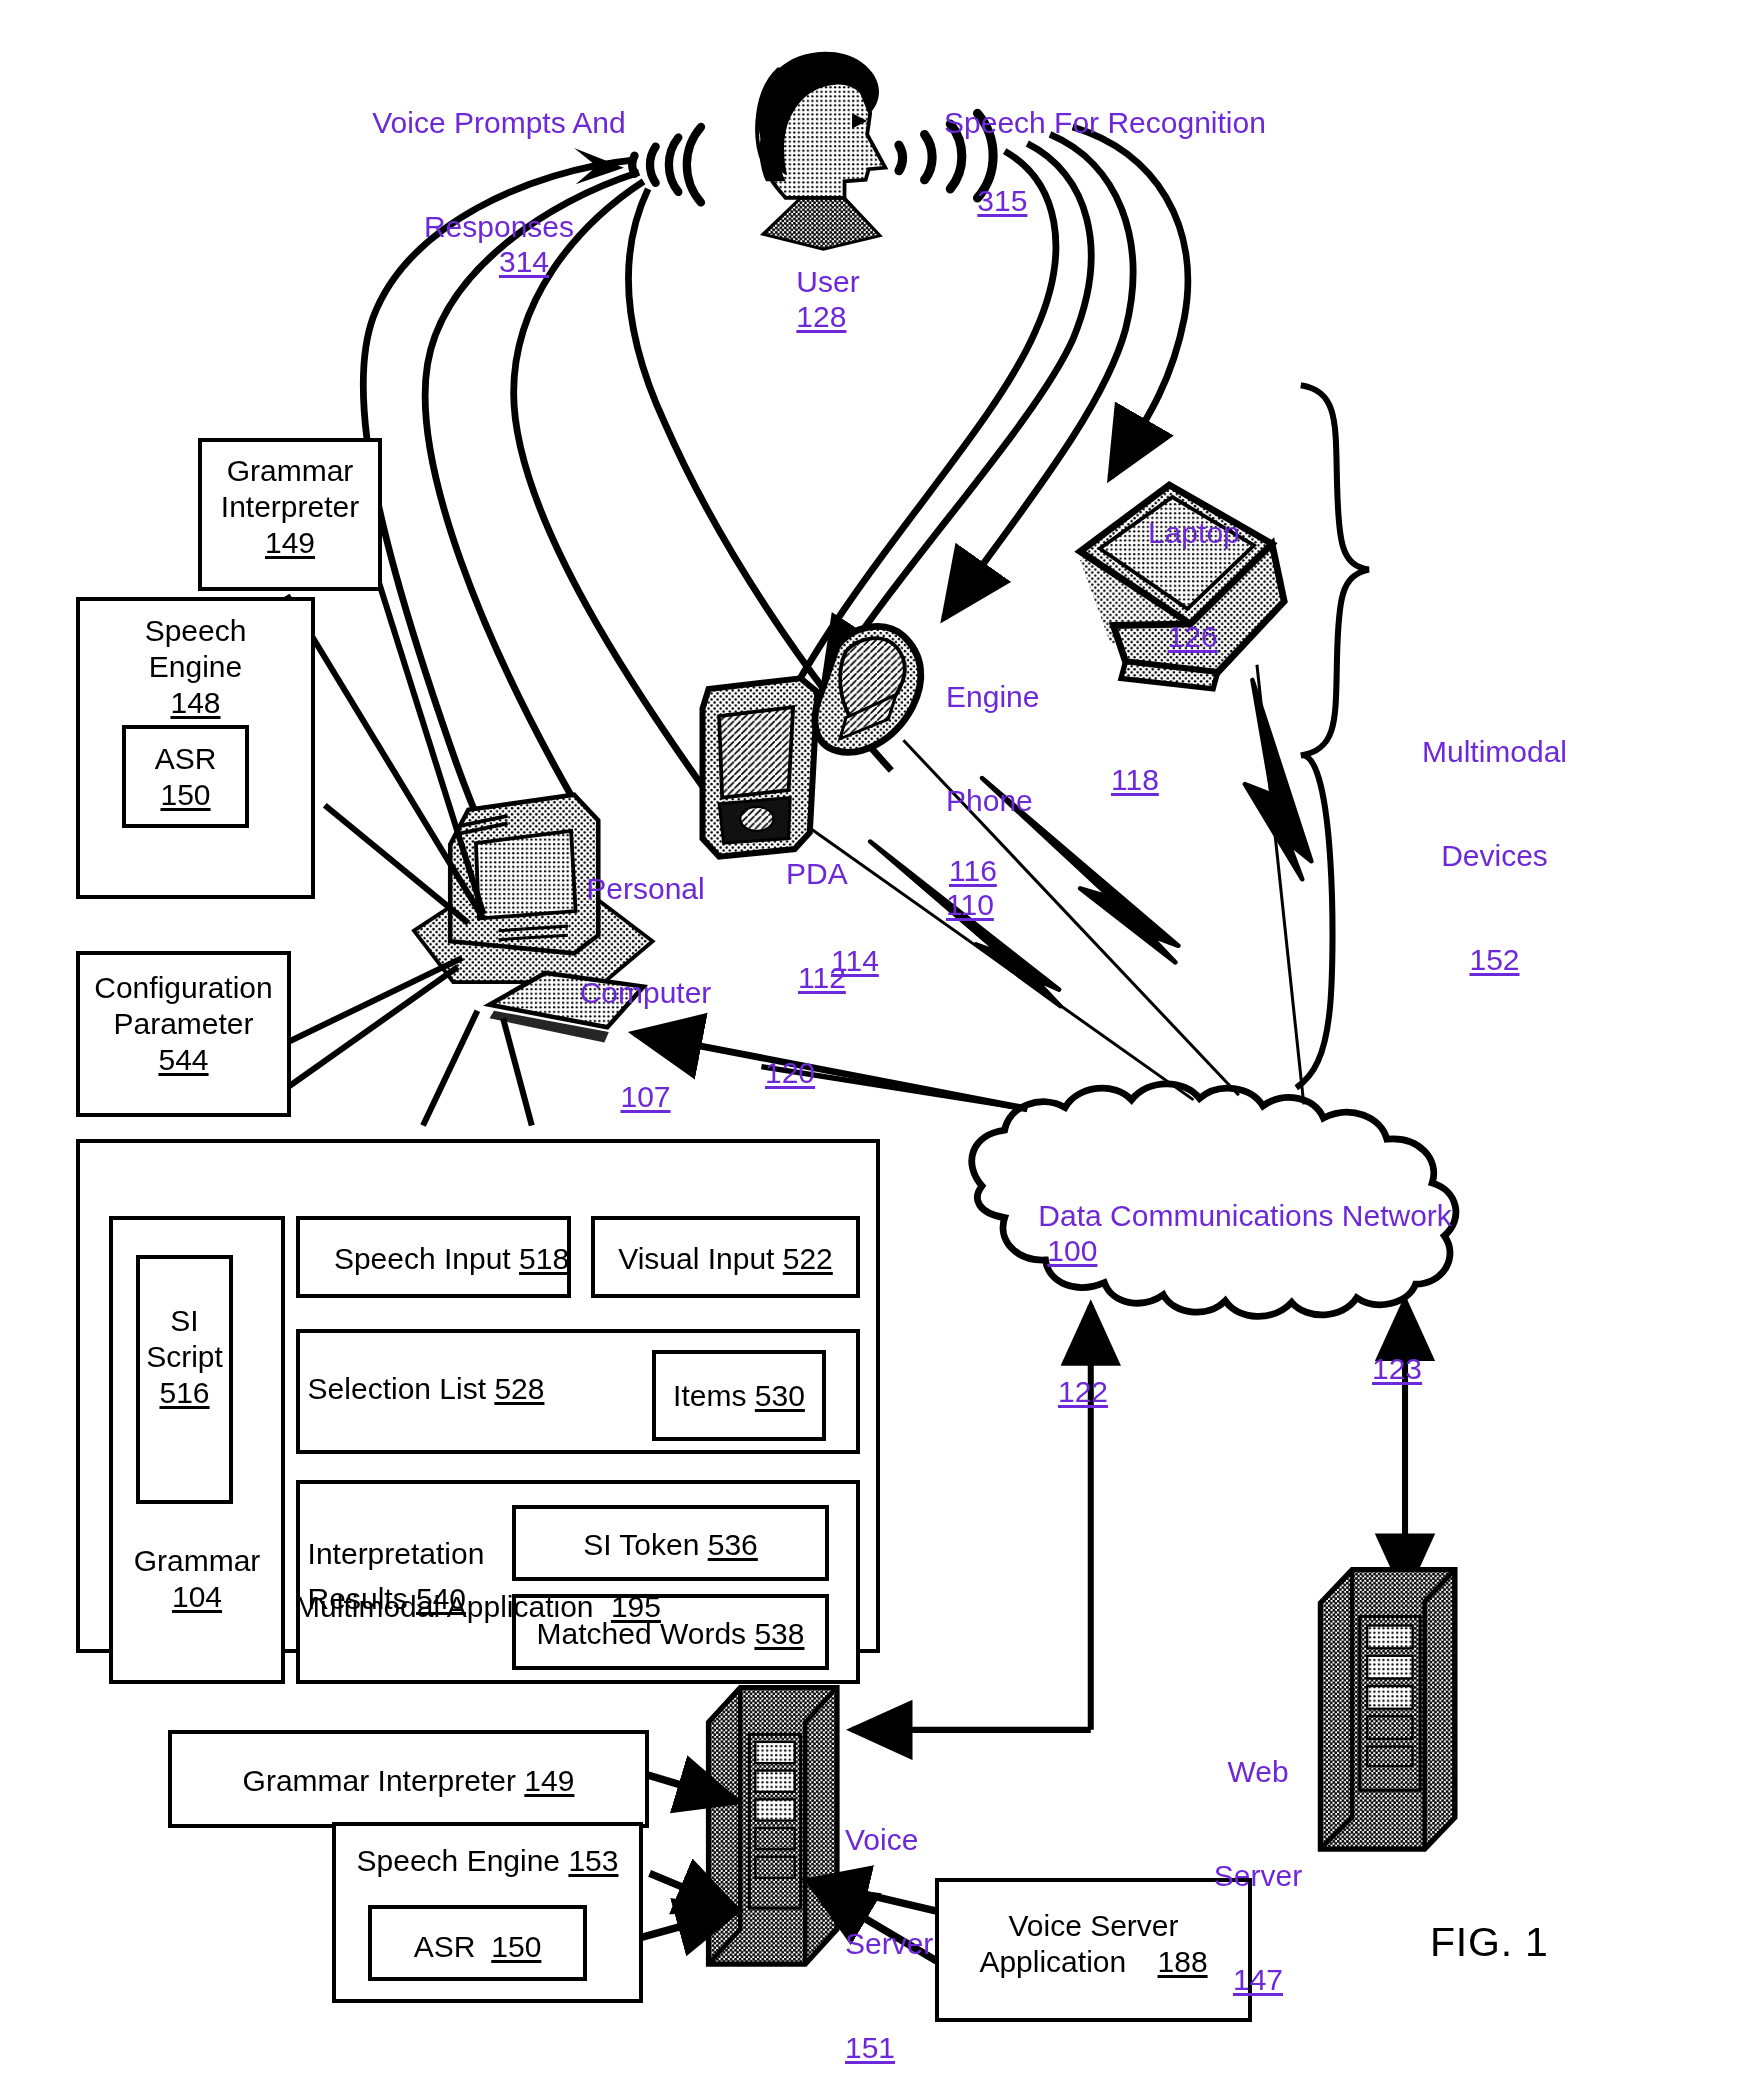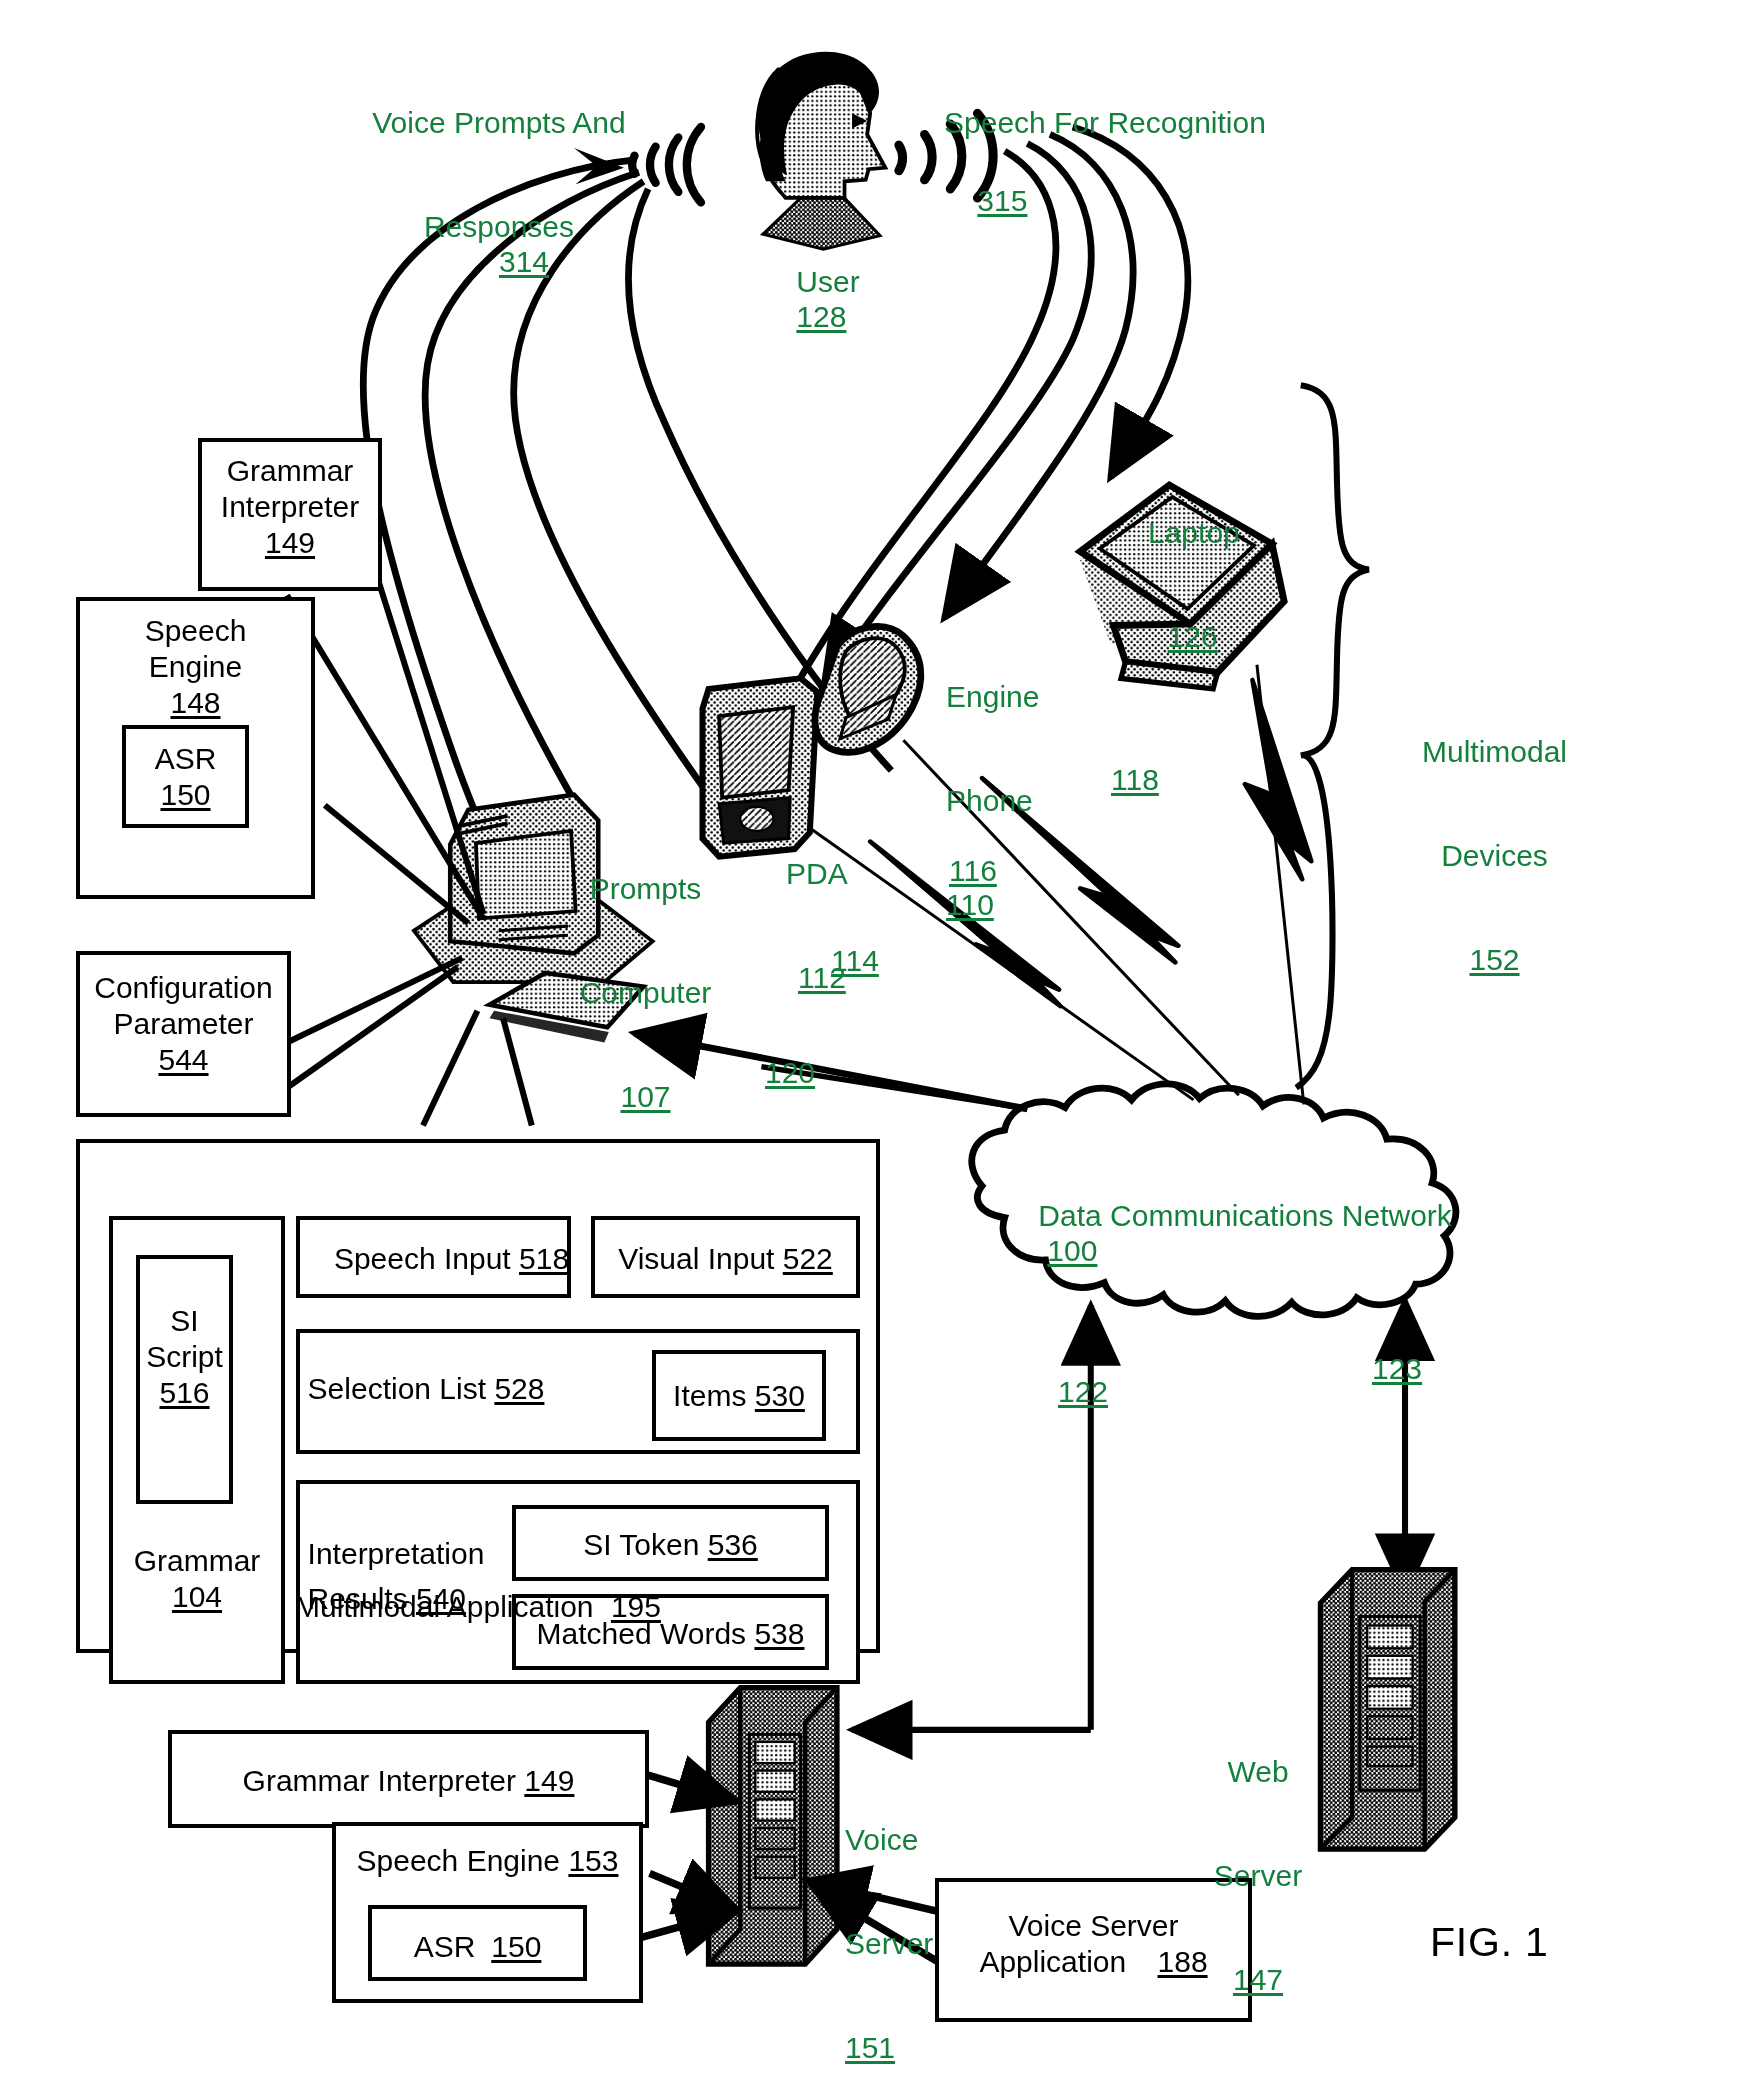--- a/index.html
+++ b/index.html
@@ -1,20 +1,20 @@
 <!DOCTYPE html>
 <html style="font-size:12px"><head>
 <meta charset="utf-8">
 <style>
   html,body{margin:0;padding:0;background:#ffffff;}
   body{width:1754px;height:2097px;position:relative;overflow:hidden;
        font-family:"Liberation Sans","DejaVu Sans",sans-serif;color:#000;}
   #stage{position:absolute;left:0;top:0;width:1754px;height:2097px;}
   svg.layer{position:absolute;left:0;top:0;width:1754px;height:2097px;}
-  .lbl{position:absolute;font-size:30px;line-height:1.16;color:#15803d;
+  .lbl{position:absolute;font-size:30px;line-height:1.16;color:#6d28d9;
        letter-spacing:0px;white-space:pre;}
   .ctr{text-align:center;}
   .u{text-decoration:underline;text-underline-offset:3px;text-decoration-thickness:3px;}
   .box{position:absolute;border:4.5px solid #000;background:#fff;box-sizing:border-box;}
   .boxtxt{position:absolute;width:100%;text-align:center;font-size:30px;line-height:1.2;}
   .figno{position:absolute;font-size:41px;letter-spacing:0.8px;}
 </style>
 </head>
 <body>
 
@@ -265,21 +265,21 @@
     <div>Phone</div>
     <div class="u">110</div>
   </div>
 
   <div class="lbl" style="left:786px;top:787px;">
     <div>PDA</div>
     <div class="u" style="margin-left:12px;">112</div>
   </div>
 
   <div class="lbl ctr" style="left:536px;top:802px;width:219px;">
-    <div>Prompts</div>
+    <div>Personal</div>
     <div>Computer</div>
     <div class="u">107</div>
   </div>
 
   <div class="lbl ctr" style="left:1381px;top:665px;width:227px;">
     <div>Multimodal</div>
     <div>Devices</div>
     <div class="u">152</div>
   </div>
 

